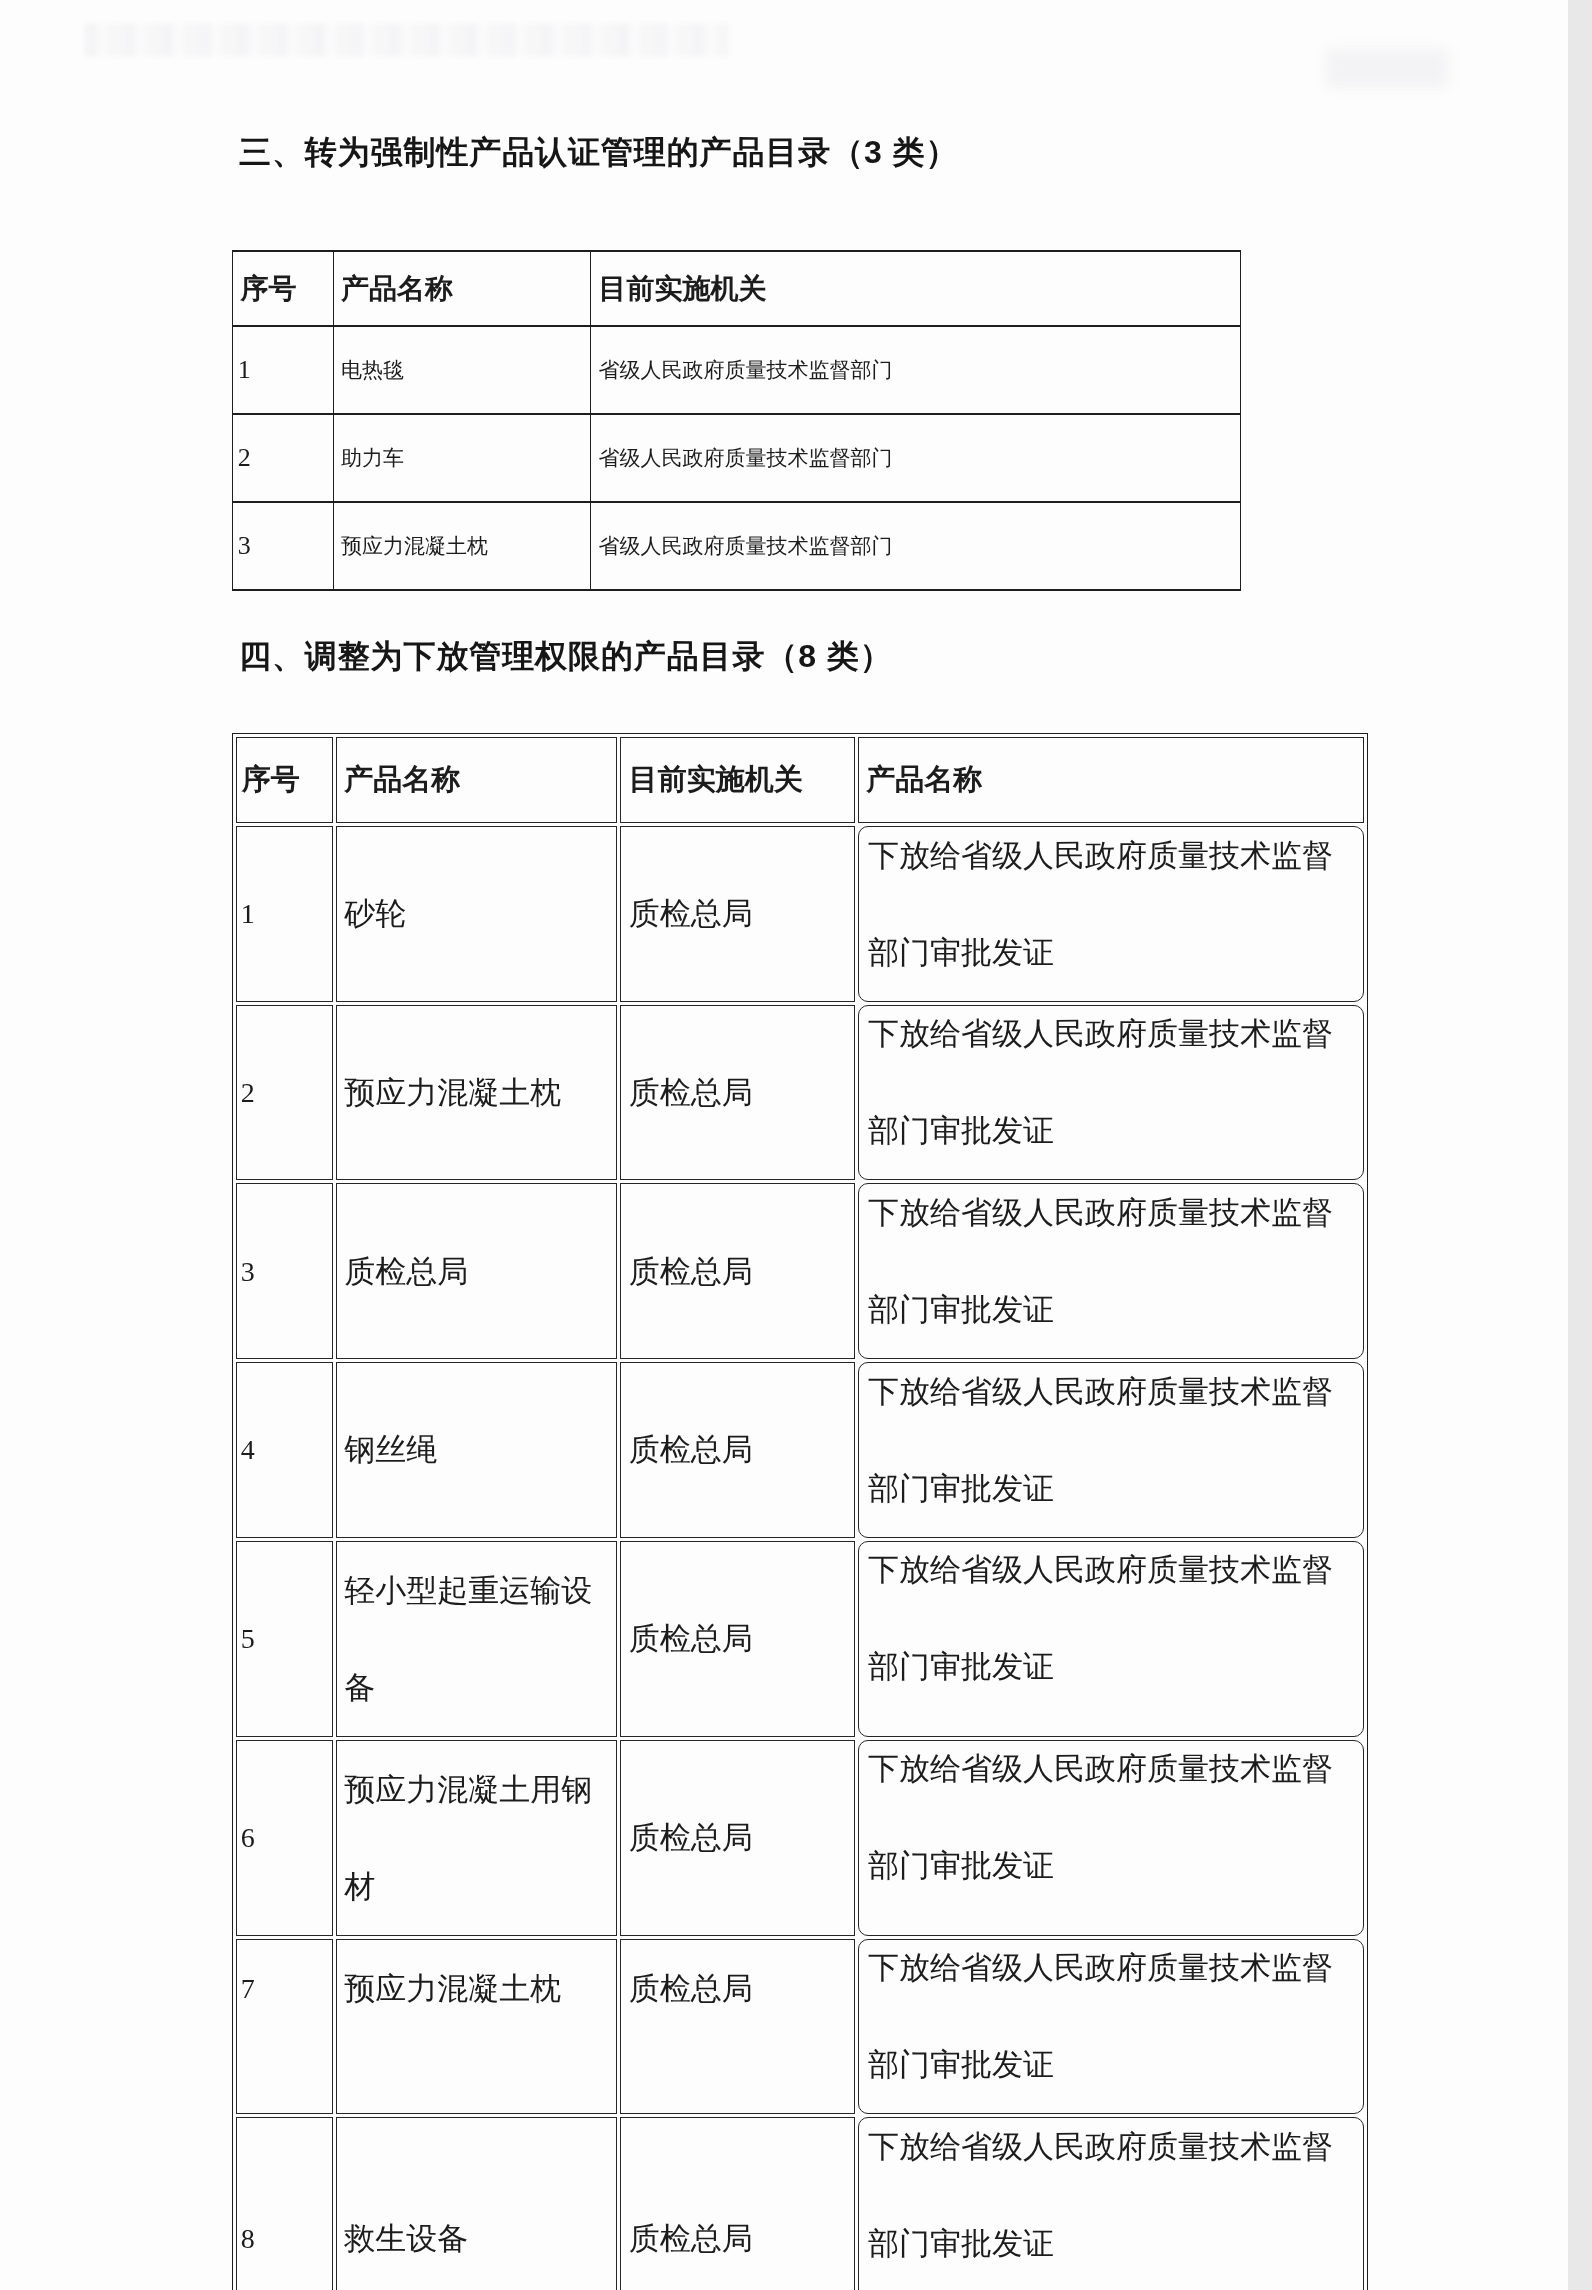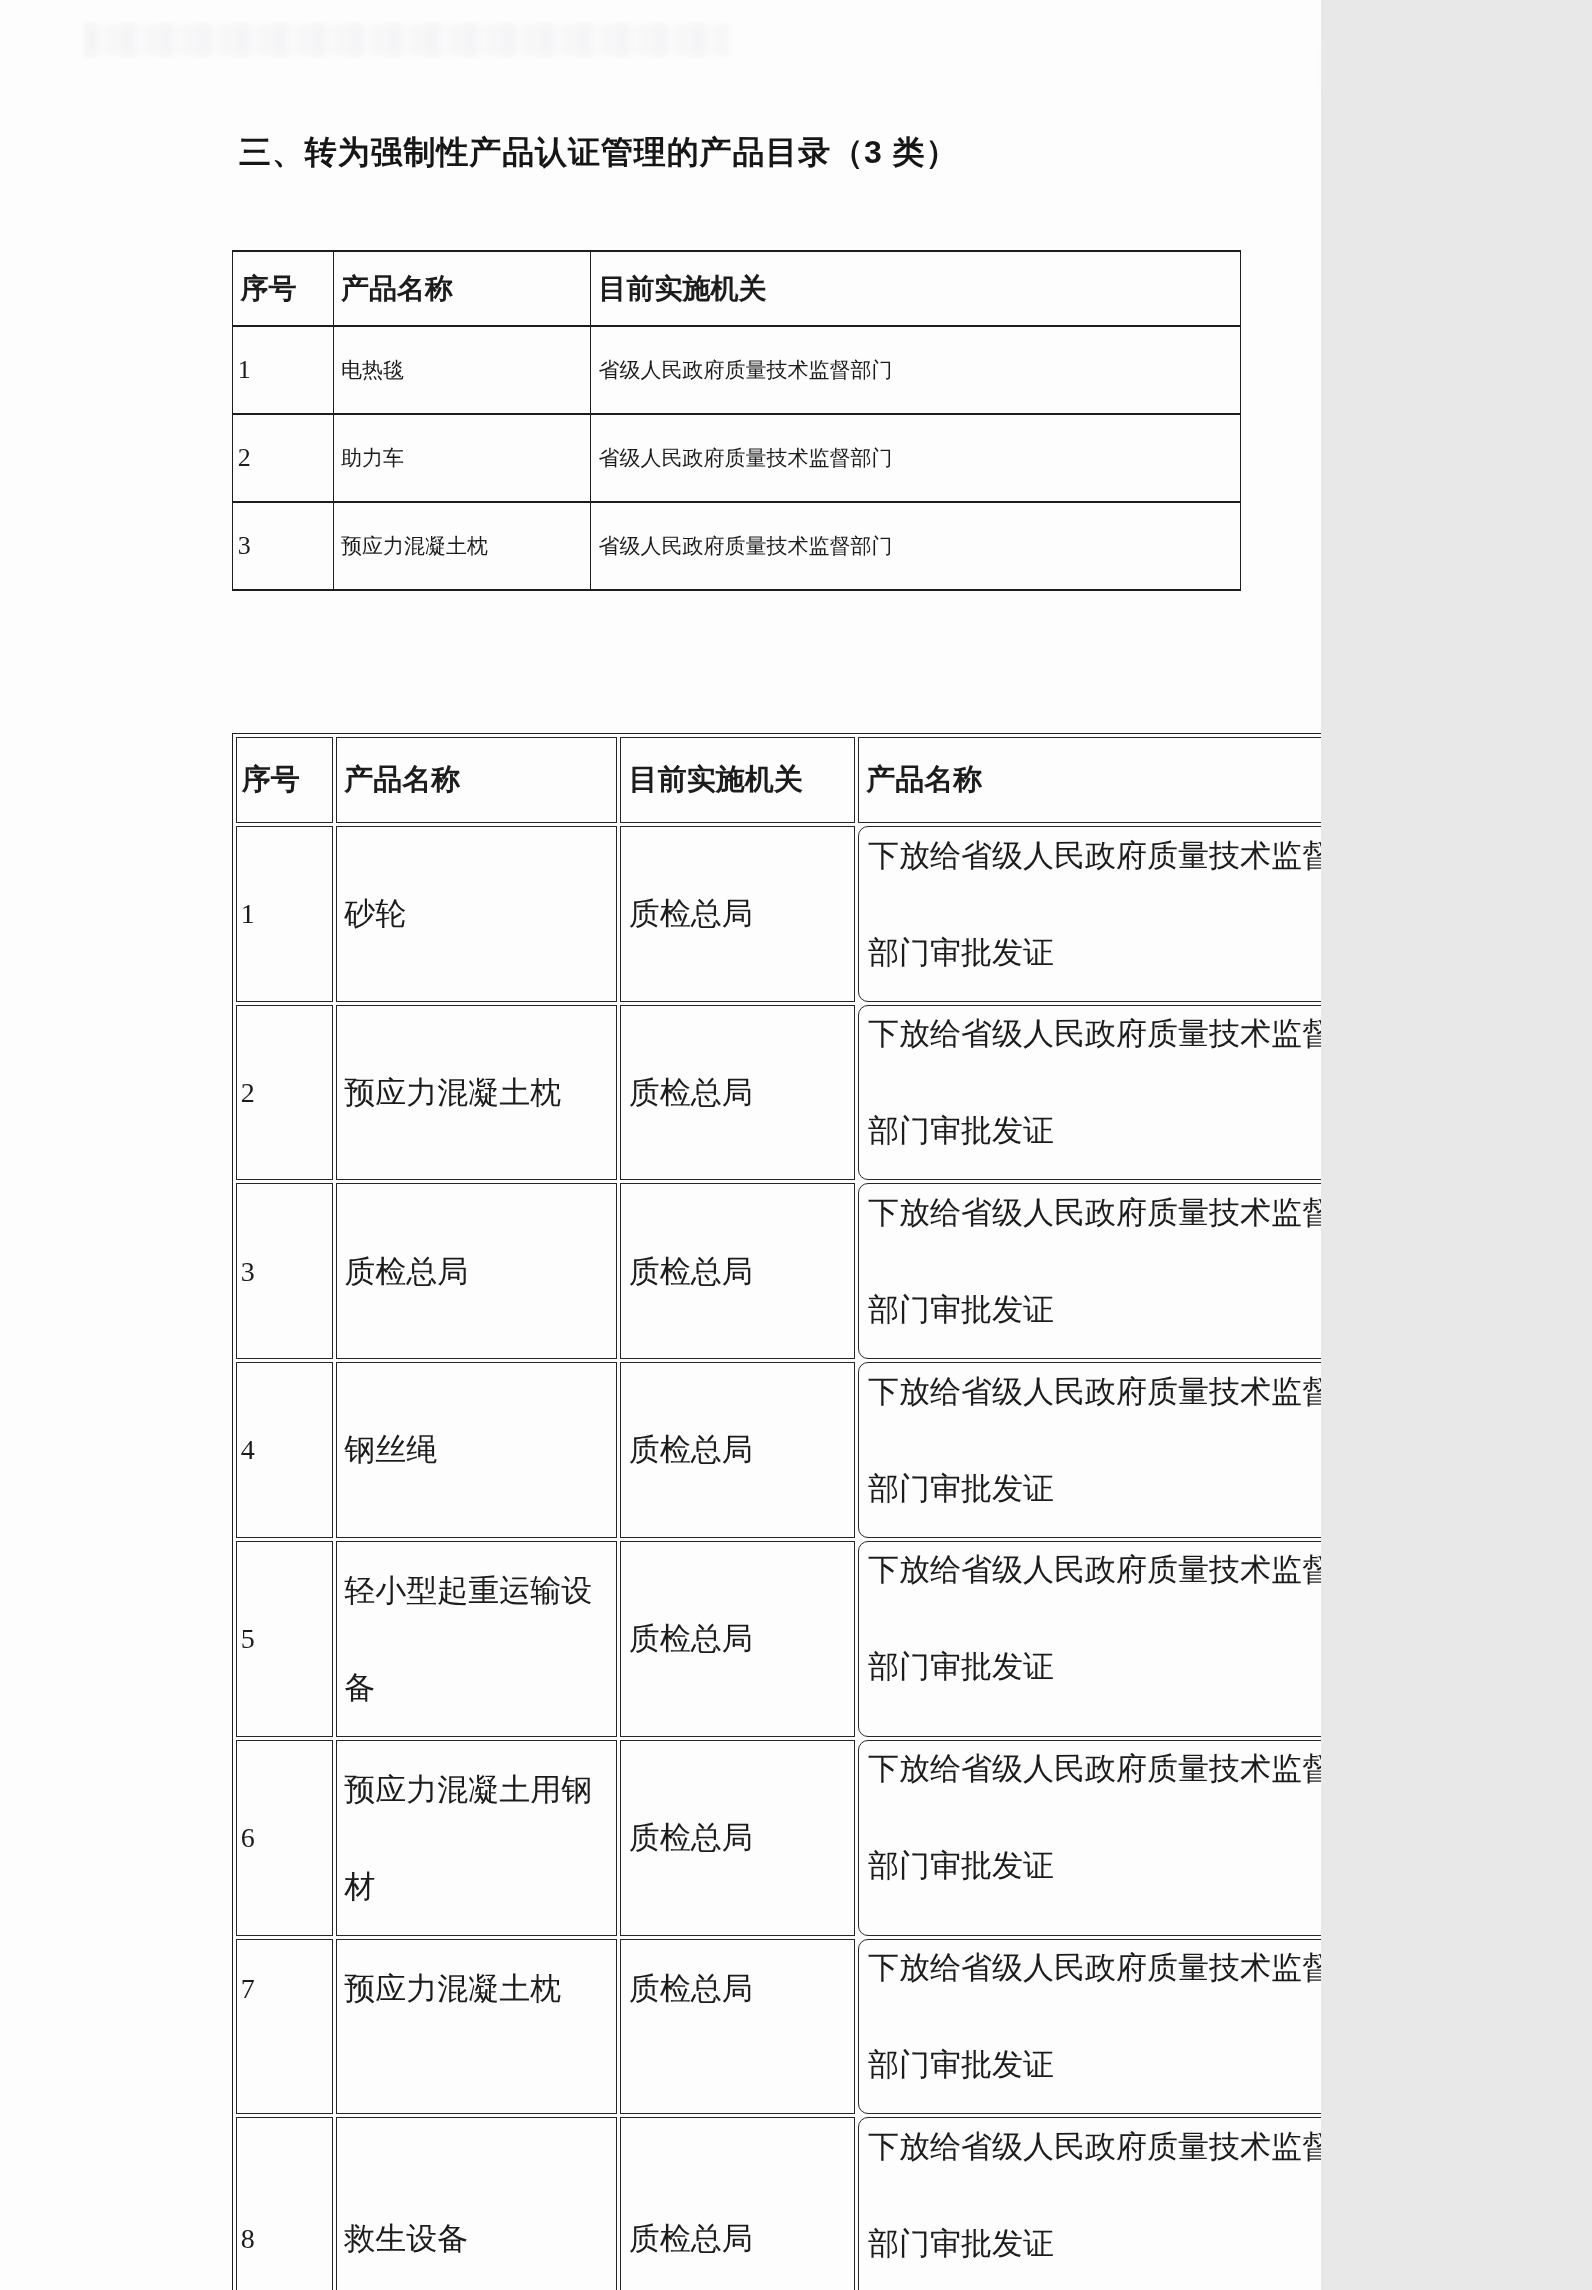--- a/index.html
+++ b/index.html
@@ -1,17 +1,17 @@
 <!DOCTYPE html>
 <html style="font-size:15px"><head>
 <meta charset="utf-8">
 <style>
   html,body{margin:0;padding:0;}
   body{font-family:"Liberation Sans",sans-serif;color:#1c1c1c;background:#e8e8e8;}
-  .page{position:relative;width:1321px;height:2291px;background:#fdfdfd;overflow:hidden;}
+  .page{position:relative;width:1568px;height:2291px;background:#fdfdfd;overflow:hidden;}
 
   
   .artifact{position:absolute;pointer-events:none;}
   .artifact.noise-band{left:84px;top:22.5px;width:646px;height:34px;opacity:.45;
     background:repeating-linear-gradient(90deg,#ededf0 0 13px,#f7f7f9 13px 24px,#f1f1f4 24px 38px);
     filter:blur(1.9px);}
   .artifact.blob{left:1326px;top:49px;width:122px;height:39px;background:#f3f3f5;filter:blur(5.6px);}
 
   .heading{position:absolute;font-size:32px;font-weight:bold;letter-spacing:0.9px;white-space:nowrap;color:#161616;}
   #heading-3{left:239px;top:131px;}
@@ -80,20 +80,21 @@
         </tr>
         <tr>
           <td class="num">3</td>
           <td>预应力混凝土枕</td>
           <td>省级人民政府质量技术监督部门</td>
         </tr>
       </tbody>
     </table>
   </div>
 
+  <div class="heading" id="heading-4">四、调整为下放管理权限的产品目录（8 类）</div>
 
   <div class="t2-wrap">
     <table class="t2">
       <thead>
         <tr>
           <th class="c-no">序号</th>
           <th class="c-name">产品名称</th>
           <th class="c-agency">目前实施机关</th>
           <th class="c-adj">产品名称</th>
         </tr>

